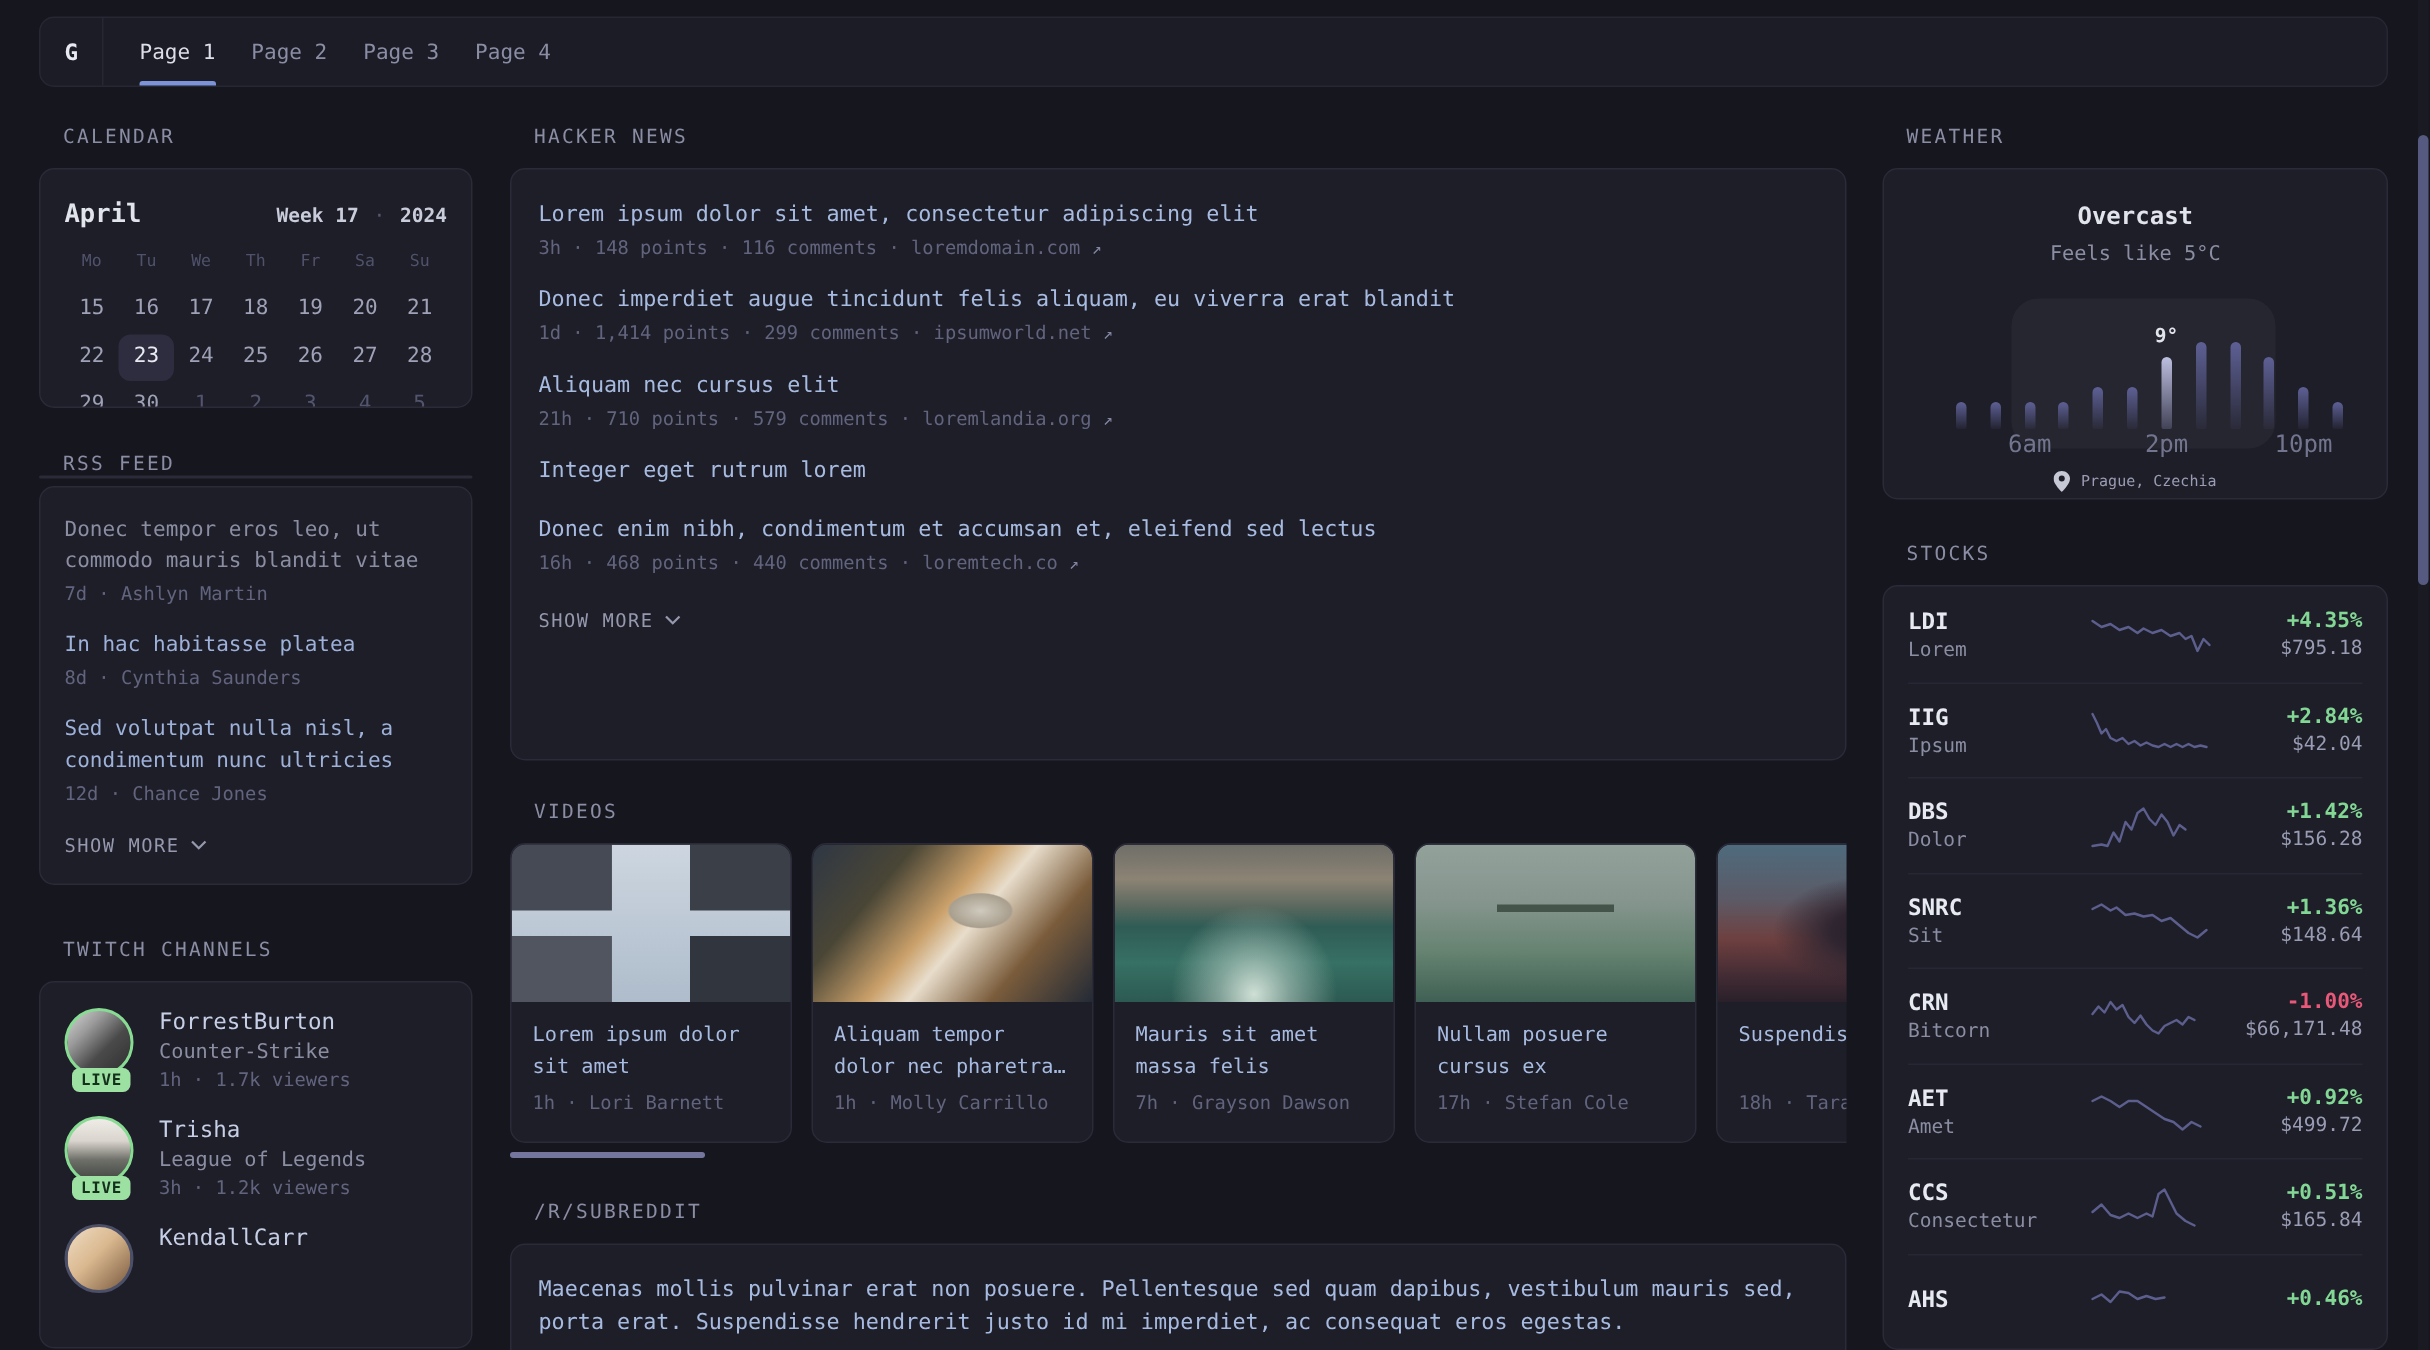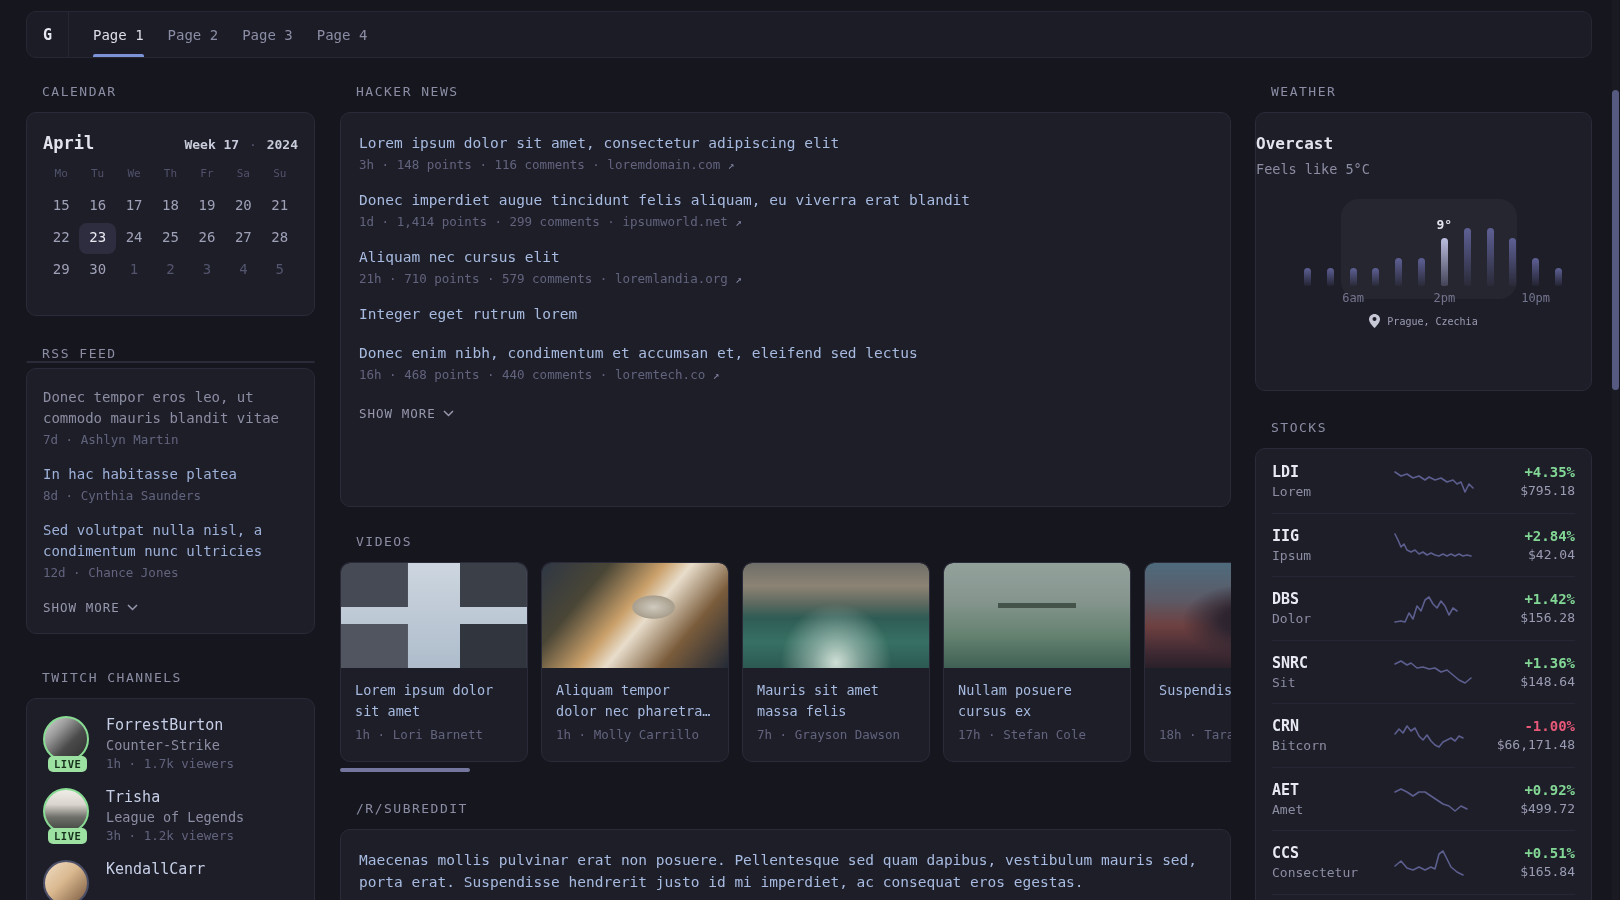--- a/index.html
+++ b/index.html
@@ -42,21 +42,21 @@
   .nav-tab.active .tab-underline {
     position:absolute; left:0; right:0; bottom:0; height:3px;
     background:var(--accent,#7d93d8); border-radius:2px 2px 0 0;
   }
   
   .col { position:absolute; top:84px; }
   .col-left  { left:26px;  width:289px; }
   .col-mid   { left:340px; width:891px; }
   .col-right { left:1255px; width:337px; }
   
-  .cal-card { height:204px; padding:20px 16px 10px; overflow:hidden; }
+  .cal-card { height:160px; padding:20px 16px 10px; overflow:hidden; }
   .cal-head { display:flex; align-items:baseline; justify-content:space-between; margin-bottom:14px; }
   .cal-month { font-size:17px; font-weight:bold; color:#e2e4ec; }
   .cal-week { font-size:13px; color:#c9ccda; font-weight:bold; }
   .cal-week .dim { color:#565871; font-weight:normal; padding:0 2px; }
   .cal-grid { display:grid; grid-template-columns:repeat(7,1fr); row-gap:1px; text-align:center; }
   .cal-dow { font-size:11px; color:#50526b; padding-bottom:10px; }
   .cal-day { font-size:14px; color:#9fa1b7; height:31px; line-height:29px; }
   .cal-day.muted { color:#53556e; }
   .cal-day.selected { background:#2d2d3f; border-radius:8px; color:#e8eaf2; }
   
@@ -121,35 +121,35 @@
     linear-gradient(180deg,#4e6b7d 0%,#5c5a66 35%,#6e4040 60%,#402a33 85%,#2a2029 100%); }
   .v-body { padding:12px 14px; }
   .v-title { font-size:13.5px; line-height:21px; height:42px; color:#a7bbe0; overflow:hidden; cursor:pointer; }
   .v-meta { font-size:12.5px; color:#62647e; margin-top:5px; }
   .carousel-thumb { width:130px; height:4px; border-radius:2px; background:#74769e; margin-top:6px; cursor:pointer; }
   
   .reddit-block { margin-top:29px; }
   .reddit-card { padding:20px 18px; height:140px; }
   .reddit-title { font-size:14.5px; line-height:21.5px; color:#a7bbe0; cursor:pointer; }
   
-  .weather-card { height:279px; text-align:left; padding-top:21px; overflow:hidden; }
+  .weather-card { height:221px; text-align:center; padding-top:21px; overflow:hidden; }
   .w-cond { font-size:16px; font-weight:bold; color:#e2e4ec; }
   .w-feels { font-size:13.5px; color:#8b8da2; margin-top:8px; }
   .w-chart { position:relative; width:258px; height:100px; margin:22px 0 0 48px; }
   .w-daybox { position:absolute; left:37px; top:0; width:176px; height:100px;
     background:rgba(255,255,255,0.04); border-radius:18px; }
   .w-bars { position:absolute; left:0; right:0; bottom:13px; height:87px;
     display:flex; align-items:flex-end; justify-content:space-between; }
   .wbar { position:relative; width:7px; border-radius:4px 4px 2px 2px;
     background:linear-gradient(to bottom,#5e6095 0%,rgba(70,72,110,0.12) 100%); }
   .wbar.current { background:linear-gradient(to bottom,#bdbfe0 0%,rgba(150,152,200,0.25) 100%); }
   .wtemp { position:absolute; top:-21px; left:50%; transform:translateX(-50%);
     font-size:13px; font-weight:bold; color:#e2e4ec; white-space:nowrap; }
   .wlabel { position:absolute; bottom:-19px; left:50%; transform:translateX(-50%);
-    font-size:12px; color:#73758e; white-space:nowrap; }
+    font-size:16px; color:#73758e; white-space:nowrap; }
   .w-loc { display:flex; align-items:center; justify-content:center; gap:7px;
     margin-top:15px; font-size:10px; color:#9a9cb3; }
   .w-loc svg { flex:none; }
   
   .stocks-block { margin-top:29px; }
   .stocks-card { padding:0 16px; }
   .stock-row { display:flex; align-items:center; height:63.5px; cursor:pointer; }
   .stock-row + .stock-row { border-top:1px solid #262634; }
   .st-left { width:108px; }
   .st-ticker { font-size:15px; font-weight:bold; color:#e8eaf2; }

